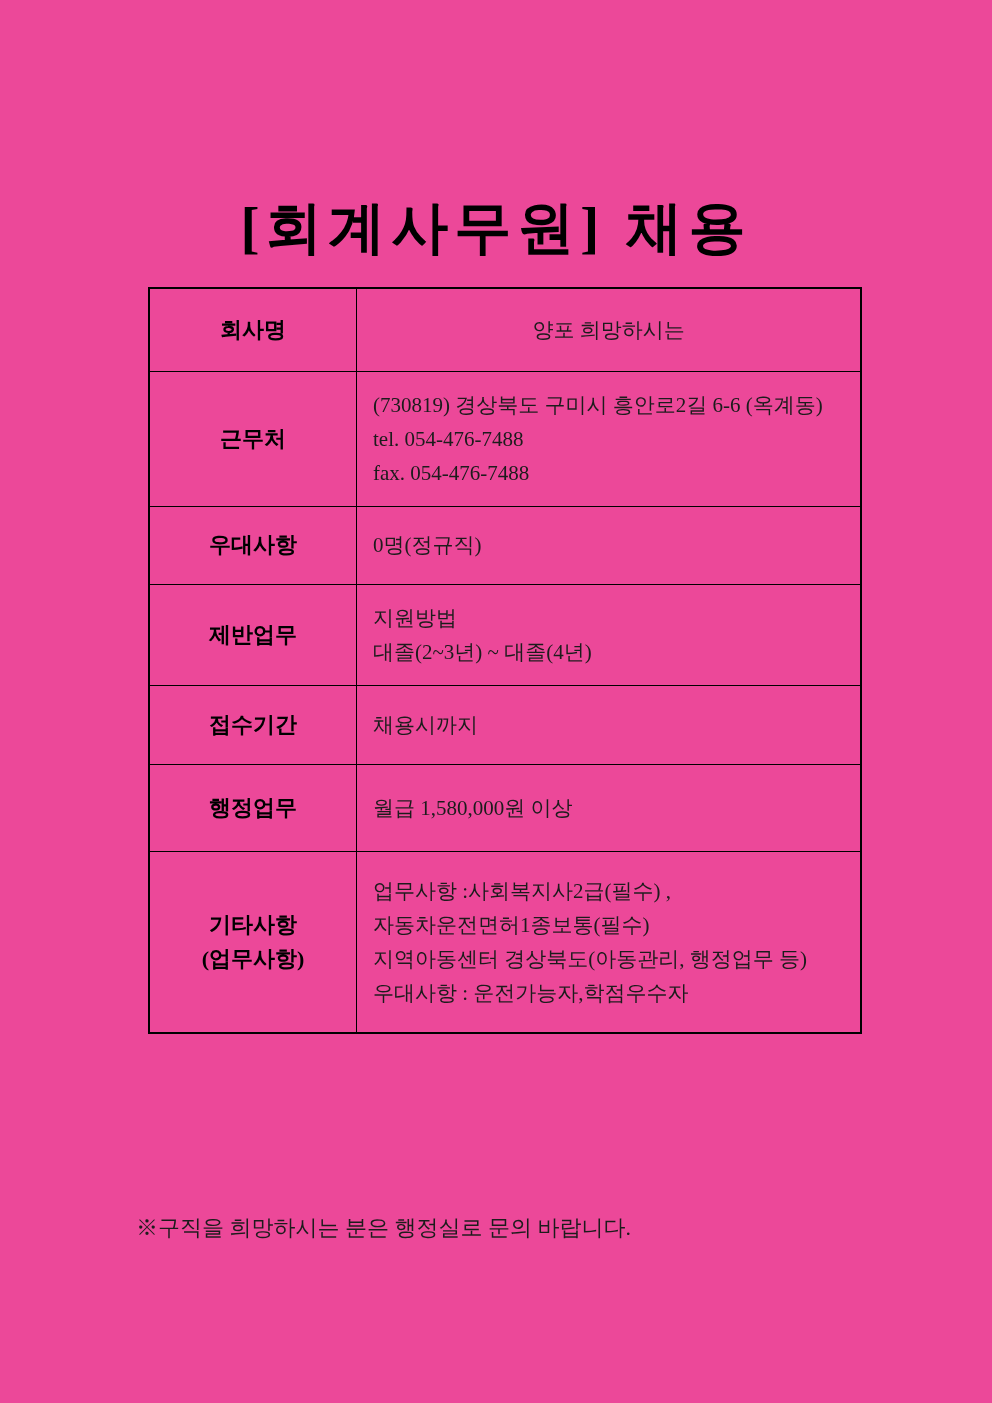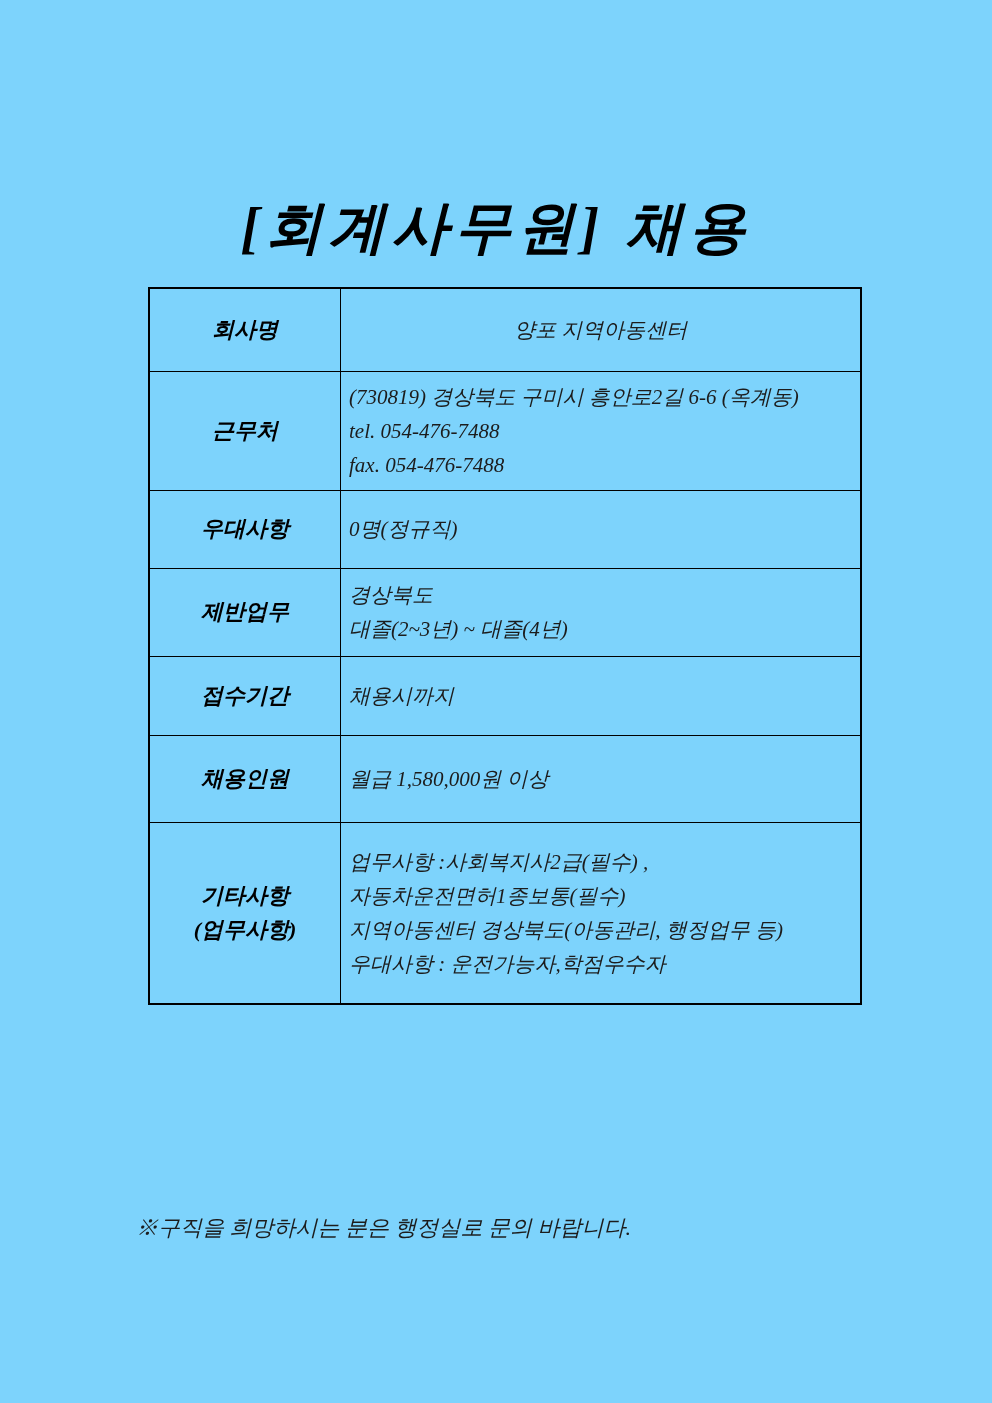--- a/index.html
+++ b/index.html
@@ -4,25 +4,24 @@
 <style>
   html, body {
     margin: 0;
     padding: 0;
     background: #ffffff;
   }
   .page {
     position: relative;
     width: 992px;
     height: 1403px;
-    background: #7dd3fc;
+    background: #ec4899;
     color: #000000;
     font-family: "Liberation Serif", "DejaVu Serif", serif;
     overflow: hidden;
-    font-style: italic;
   }
   .doc-title {
     position: absolute;
     top: 152px;
     left: 0;
     width: 100%;
     text-align: center;
     font-size: 57px;
     font-weight: bold;
     letter-spacing: 6px;
@@ -34,21 +33,21 @@
     top: 287px;
     left: 148px;
     width: 714px;
     border-collapse: collapse;
     border: 2px solid #000000;
     table-layout: fixed;
   }
   table.job-table td {
     border: 1px solid #000000;
     vertical-align: middle;
-    padding: 8px;
+    padding: 16px;
   }
   td.label-cell {
     width: 174px;
     text-align: center;
     font-weight: bold;
     font-size: 22px;
     line-height: 34px;
     color: #000000;
   }
   td.value-cell {
@@ -87,21 +86,21 @@
 
   <h1 class="doc-title">[회계사무원] 채용</h1>
 
   <table class="job-table">
     <tbody>
       <tr class="row-1">
         <td class="label-cell">
           <div>회사명</div>
         </td>
         <td class="value-cell center">
-          <div>양포 지역아동센터</div>
+          <div>양포 희망하시는</div>
         </td>
       </tr>
 
       <tr class="row-2">
         <td class="label-cell">
           <div>근무처</div>
         </td>
         <td class="value-cell">
           <div>(730819) 경상북도 구미시 흥안로2길 6-6 (옥계동)</div>
           <div>tel. 054-476-7488</div>
@@ -116,38 +115,38 @@
         <td class="value-cell">
           <div>0명(정규직)</div>
         </td>
       </tr>
 
       <tr class="row-4">
         <td class="label-cell">
           <div>제반업무</div>
         </td>
         <td class="value-cell">
-          <div>경상북도</div>
+          <div>지원방법</div>
           <div>대졸(2~3년) ~ 대졸(4년)</div>
         </td>
       </tr>
 
       <tr class="row-5">
         <td class="label-cell">
           <div>접수기간</div>
         </td>
         <td class="value-cell">
           <div>채용시까지</div>
         </td>
       </tr>
 
 
       <tr class="row-7">
         <td class="label-cell">
-          <div>채용인원</div>
+          <div>행정업무</div>
         </td>
         <td class="value-cell">
           <div>월급 1,580,000원 이상</div>
         </td>
       </tr>
 
 
       <tr class="row-9">
         <td class="label-cell">
           <div>기타사항</div>

